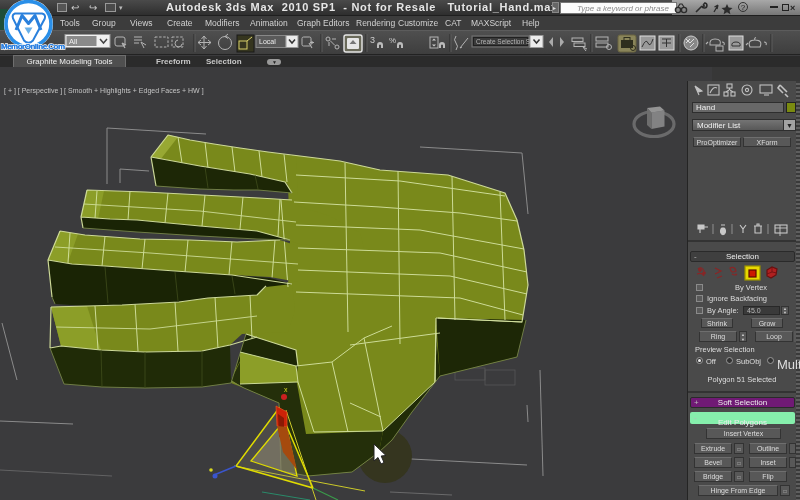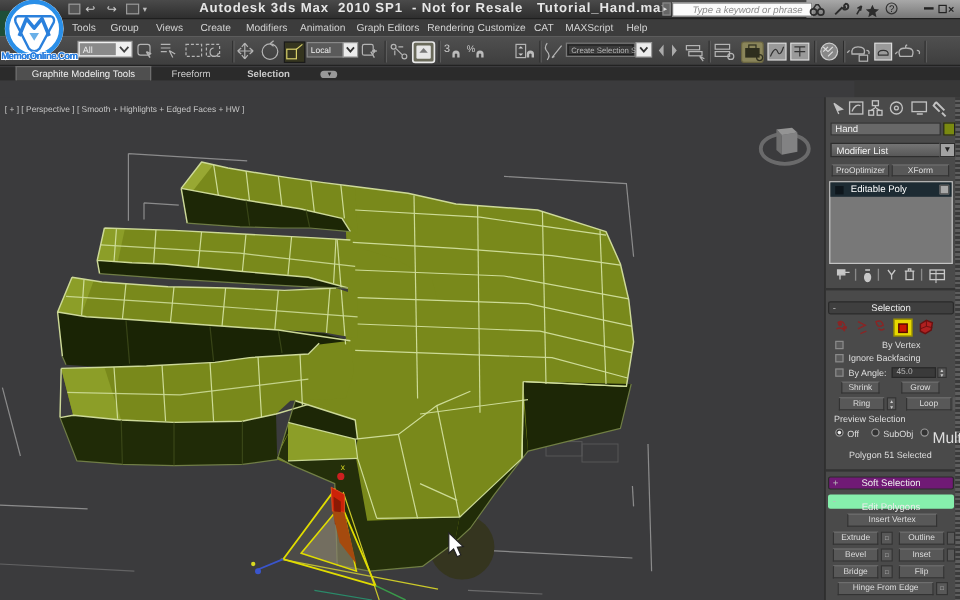--- a/index.html
+++ b/index.html
@@ -173,21 +173,21 @@
 <path d="M750 46 h10 q3-7 -5-7 q-8 0 -5 7 z M748 42 l-2 2 m18-3 q3 0 2 3 M755 39 q-1-2 1-2.5" stroke-width="1.1"></path>
 
 <path d="M771 33 v18" stroke="#2c2c2c"></path>
           <path d="M772 33 v18" stroke="#5c5c5c"></path>
 </g>
 </svg>
 </div>
 
 <div class="abs" style="left:0;top:56px;width:800px;height:11px;background:#2b2b2b;"></div>
 <div class="abs" style="left:13px;top:55px;width:113px;height:12px;background:#4f4f4f;border:1px solid #6e6e6e;border-bottom:none;color:#f0f0f0;font-size:8px;text-align:center;line-height:11px;">Graphite Modeling Tools</div>
-<div class="abs" style="left:143px;top:57px;color:#c8c8c8;font-size:8px;font-weight:normal;">Freeform</div>
+<div class="abs" style="left:156px;top:57px;color:#c8c8c8;font-size:8px;font-weight:bold;">Freeform</div>
 <div class="abs" style="left:206px;top:57px;color:#c8c8c8;font-size:8px;font-weight:bold;">Selection</div>
 <div class="abs" style="left:267px;top:59px;width:14px;height:6px;background:#999;border-radius:3px;"></div>
 <div class="abs" style="left:272px;top:59px;width:4px;height:4px;color:#222;font-size:5px;">▼</div>
 
 <div class="abs" style="left:712px;top:67px;width:88px;height:14px;background:#373737;"></div>
 
 <div id="viewport" class="abs" style="left:0;top:81px;width:687px;height:419px;background:#3b3b3d;">
 <svg width="687" height="419" viewBox="0 81 687 419" style="position:absolute;left:0;top:0;">
 
 <g stroke="#9a9a9a" stroke-width="1" fill="none" opacity="0.85">
@@ -358,25 +358,20 @@
 
 <div class="abs" style="left:4px;top:21px;width:92px;height:11px;background:#686868;border:1px solid #2e2e2e;color:#f0f0f0;font-size:8px;line-height:10px;padding-left:3px;">Hand</div>
 <div class="abs" style="left:98px;top:21px;width:10px;height:11px;background:#7a8a10;border:1px solid #222;"></div>
 
 <div class="abs" style="left:4px;top:38px;width:104px;height:12px;background:linear-gradient(#747474,#585858);border:1px solid #2e2e2e;color:#f2f2f2;font-size:8px;line-height:11px;padding-left:4px;">Modifier List</div>
 <div class="abs" style="left:95px;top:38px;width:13px;height:12px;background:#a2a2a2;border:1px solid #2e2e2e;color:#222;font-size:7px;text-align:center;line-height:11px;">▼</div>
 
 <div class="abs" style="left:5px;top:56px;width:48px;height:10px;background:#585858;border:1px solid #333;border-top-color:#6e6e6e;color:#ddd;font-size:7px;text-align:center;line-height:9px;">ProOptimizer</div>
 <div class="abs" style="left:55px;top:56px;width:48px;height:10px;background:#585858;border:1px solid #333;border-top-color:#6e6e6e;color:#ddd;font-size:7px;text-align:center;line-height:9px;">XForm</div>
 
-<div class="abs" style="left:3px;top:70px;width:103px;height:69px;background:#787878;border:1px solid #c4c4c4;">
-<div class="abs" style="left:0;top:0;width:101px;height:12px;background:#1d2b33;color:#fff;font-size:8px;line-height:12px;padding-left:17px;">Editable Poly</div>
-<div class="abs" style="left:4px;top:3px;width:7px;height:7px;background:#0e161c;"></div>
-<div class="abs" style="left:91px;top:2px;width:8px;height:8px;background:#a8a8a8;border:1px solid #555;"></div>
-</div>
 
 <svg width="108" height="14" viewBox="0 0 108 14" style="position:absolute;left:0;top:141px;">
 <g stroke="#c8c8c8" fill="none" stroke-width="1.1">
 <path d="M10 3 h6 v4 h-6 z M16 5 l4 0 M12 7 v4" fill="#c8c8c8"></path>
 <path d="M25 2 v10" stroke="#8a8a8a"></path>
 <path d="M33 3 h4 M34 6 a2.5 3.5 0 1 0 2 0 z" fill="#c8c8c8"></path>
 <path d="M44 2 v10" stroke="#8a8a8a"></path>
 <path d="M52 3 l3 4 3-4 m-3 4 v4"></path>
 <path d="M66 4 h8 m-7 0 v7 h6 v-7 m-4 0 v-2 h2 v2"></path>
 <path d="M80 2 v10" stroke="#8a8a8a"></path>

